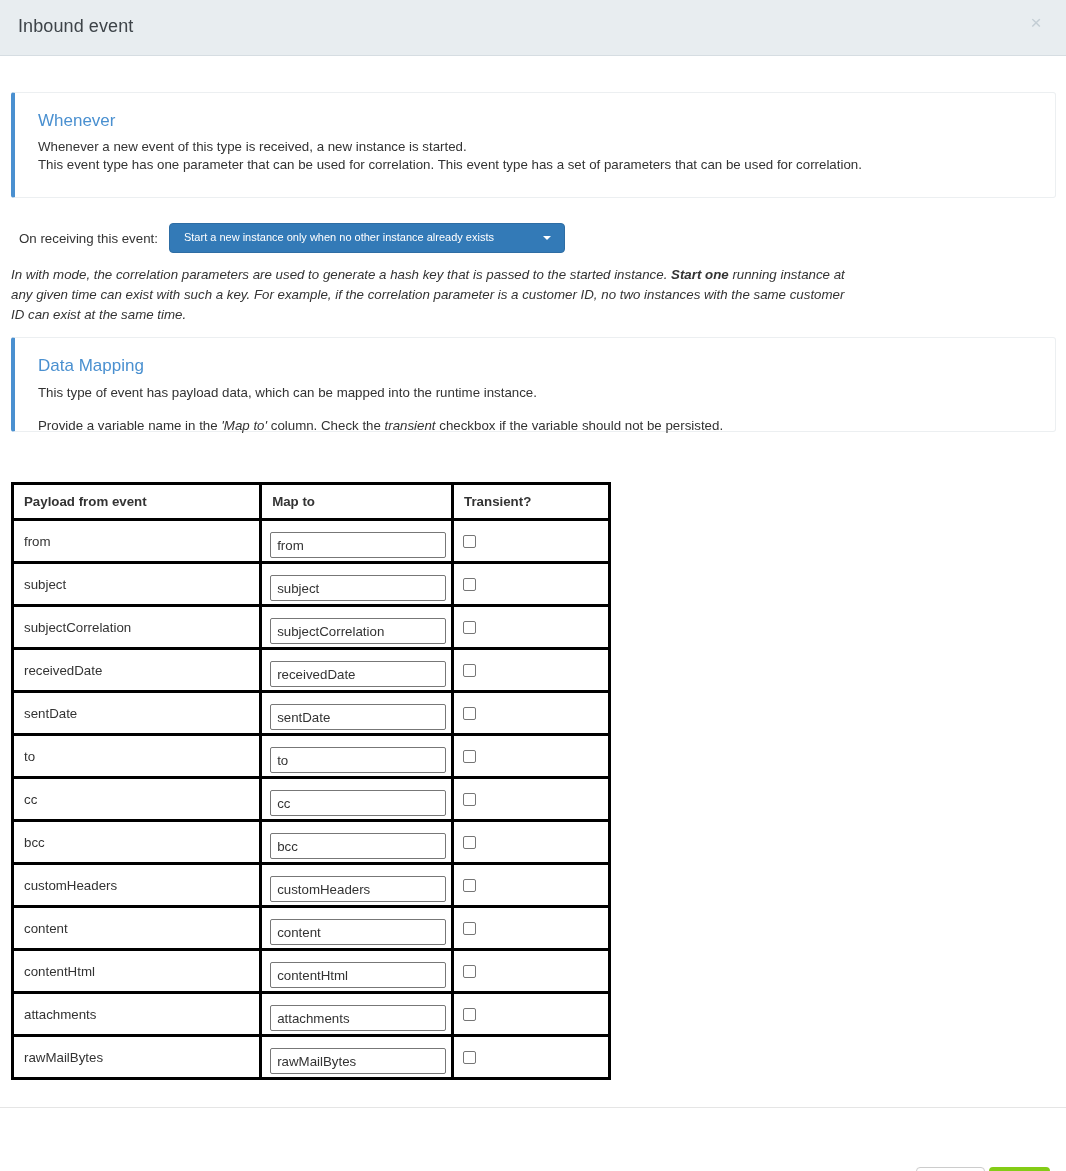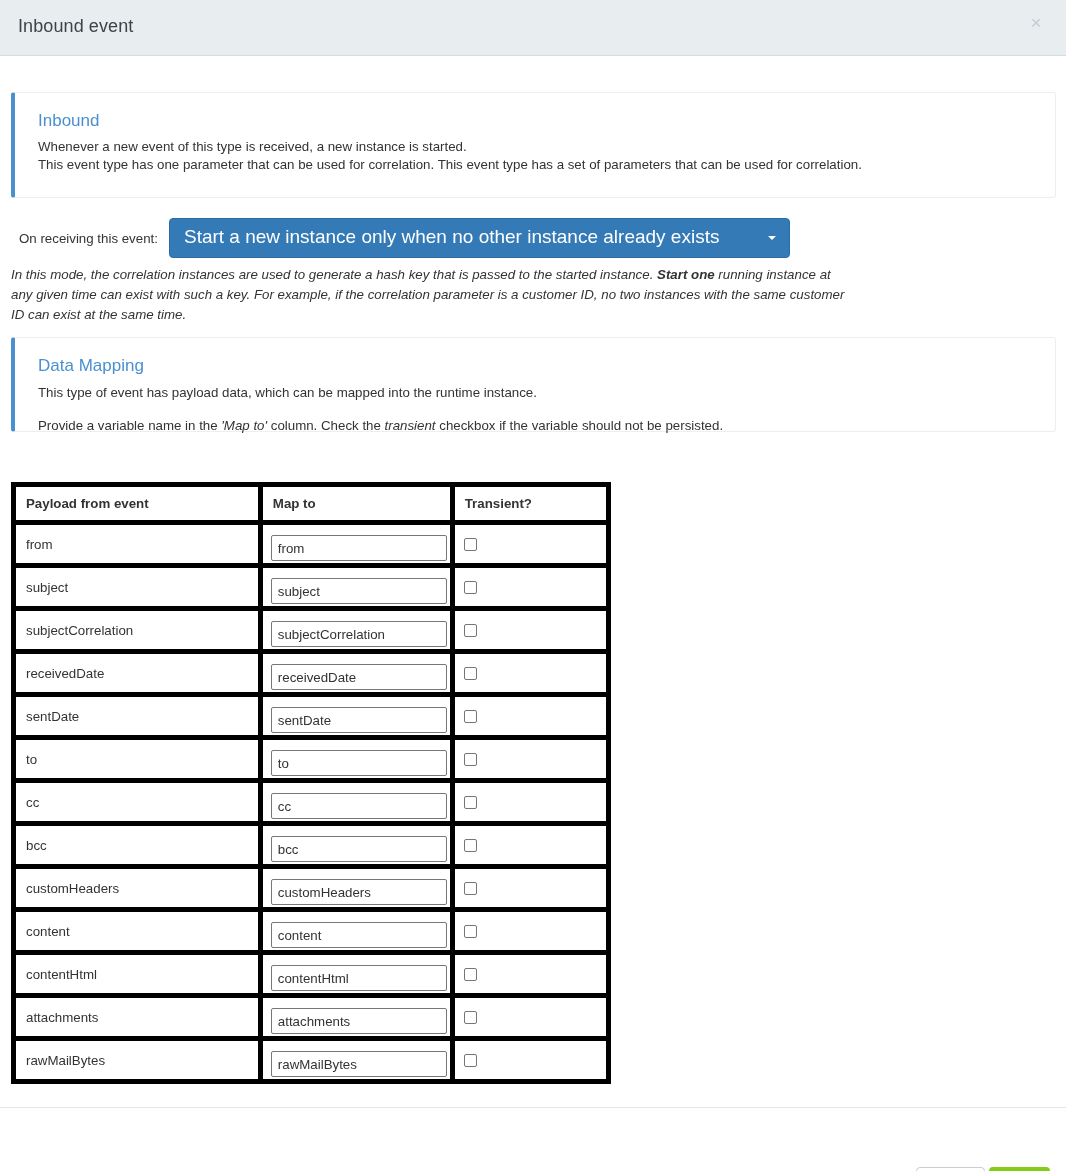--- a/index.html
+++ b/index.html
@@ -76,21 +76,21 @@
   }
   .mode-label {
     font-size: 13.3px; color: #333333; margin-right: 11px;
   }
   .mode-dropdown {
     display: inline-flex; align-items: center;
     background: #337ab7;
     border: 1px solid #2e6da4;
     border-radius: 4px;
     color: #ffffff;
-    font-size: 19px;
+    font-size: 11px;
     padding: 7px 13px 8px 14px;
     cursor: pointer;
     line-height: 1.2;
     gap: 40px;
   }
   .caret {
     display: inline-block;
     width: 0; height: 0;
     margin-left: 9px;
     border-left: 4px solid transparent;
@@ -108,21 +108,21 @@
   .mode-desc b { font-weight: bold; font-style: italic; }
 
   
   .map-table {
     position: absolute; left: 11px; top: 425px;
     width: 600px;
     border-collapse: collapse;
     background: #ffffff;
   }
   .map-table th, .map-table td {
-    border: 5px solid #000000;
+    border: 3px solid #000000;
     text-align: left;
     vertical-align: middle;
   }
   .map-table th {
     font-size: 13.3px; font-weight: bold; color: #333333;
     padding: 9px 10px 9px 10px;
     border-bottom-width: 2px;
     border-bottom-color: #dddddd;
   }
   .map-table th.c1, .map-table td.c1 { width: 250px; }
@@ -193,35 +193,35 @@
 <body>
 
 <div class="modal-header">
   <div class="modal-title">Inbound event</div>
   <div class="close-icon">×</div>
 </div>
 
 <div class="modal-body">
 
   <div class="panel" id="panel-behavior">
-    <div class="panel-heading">Inbound</div>
+    <div class="panel-heading">Whenever</div>
     <div class="panel-line bline1">Whenever a new event of this type is received, a new instance is started.</div>
     <div class="panel-line bline2">This event type has one parameter that can be used for correlation. This event type has a set of parameters that can be used for correlation.</div>
   </div>
 
   <div class="mode-row">
     <span class="mode-label">On receiving this event:</span>
     <span class="mode-dropdown">
       <span>Start a new instance only when no other instance already exists</span>
       <span class="caret"></span>
     </span>
   </div>
 
   <div class="mode-desc">
-    <span>In this mode, the correlation instances are used to generate a hash key that is passed to the started instance. </span><b>Start one</b><span> running instance at any given time can exist with such a key. For example, if the correlation parameter is a customer ID, no two instances with the same customer ID can exist at the same time.</span>
+    <span>In with mode, the correlation parameters are used to generate a hash key that is passed to the started instance. </span><b>Start one</b><span> running instance at any given time can exist with such a key. For example, if the correlation parameter is a customer ID, no two instances with the same customer ID can exist at the same time.</span>
   </div>
 
   <div class="panel" id="panel-datamap">
     <div class="panel-heading">Data Mapping</div>
     <div class="panel-line dline1">This type of event has payload data, which can be mapped into the runtime instance.</div>
     <div class="panel-line dline2">Provide a variable name in the <i>'Map to'</i> column. Check the <i>transient</i> checkbox if the variable should not be persisted.</div>
   </div>
 
   <table class="map-table">
     <thead>

